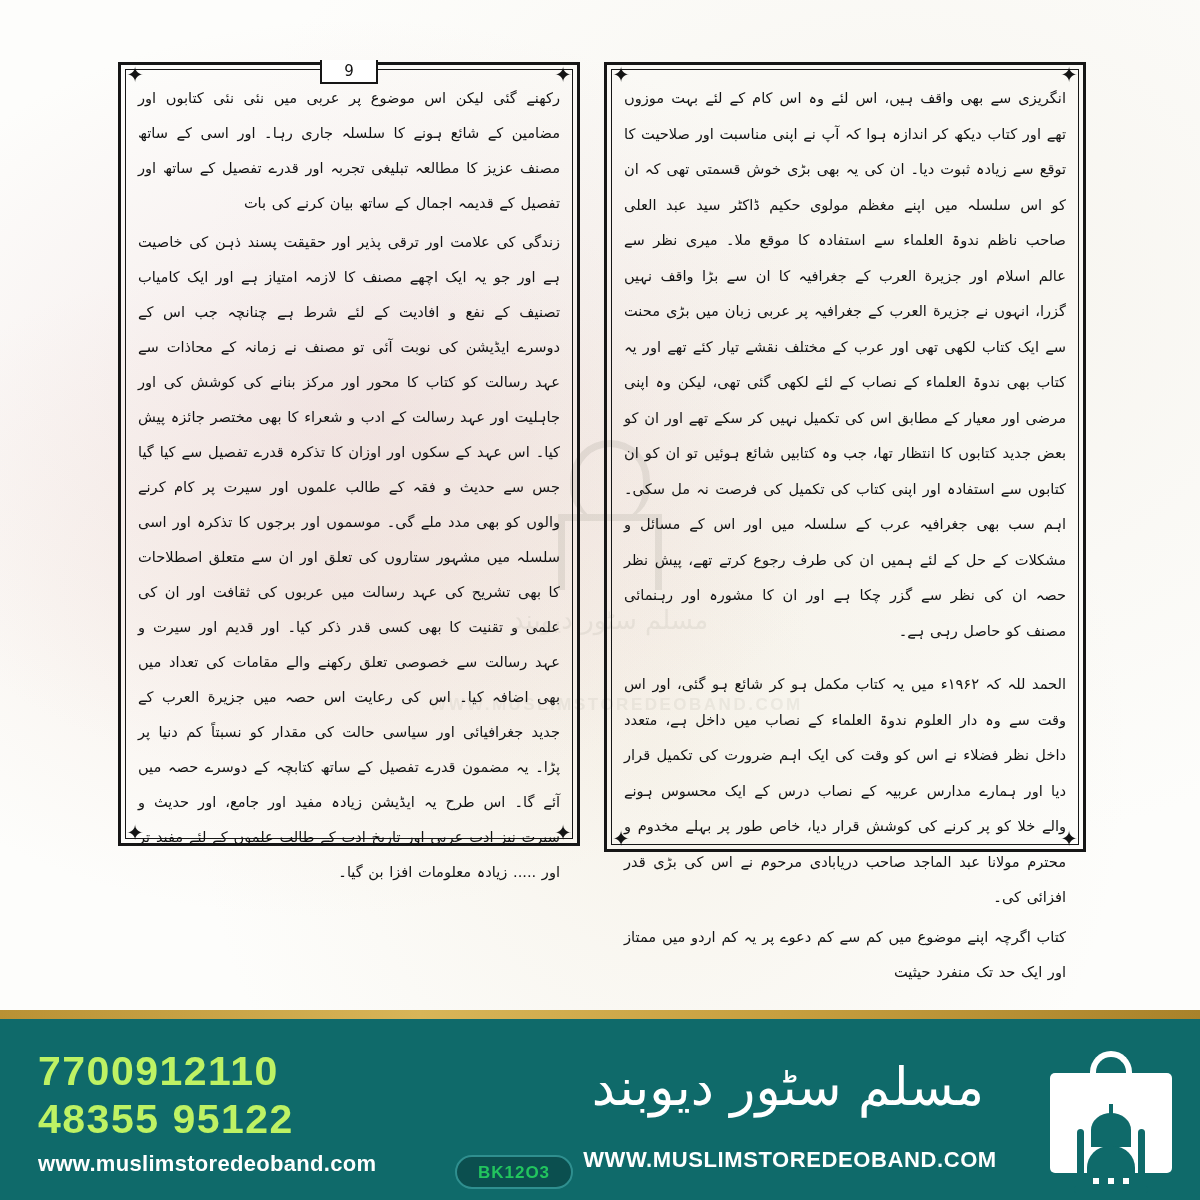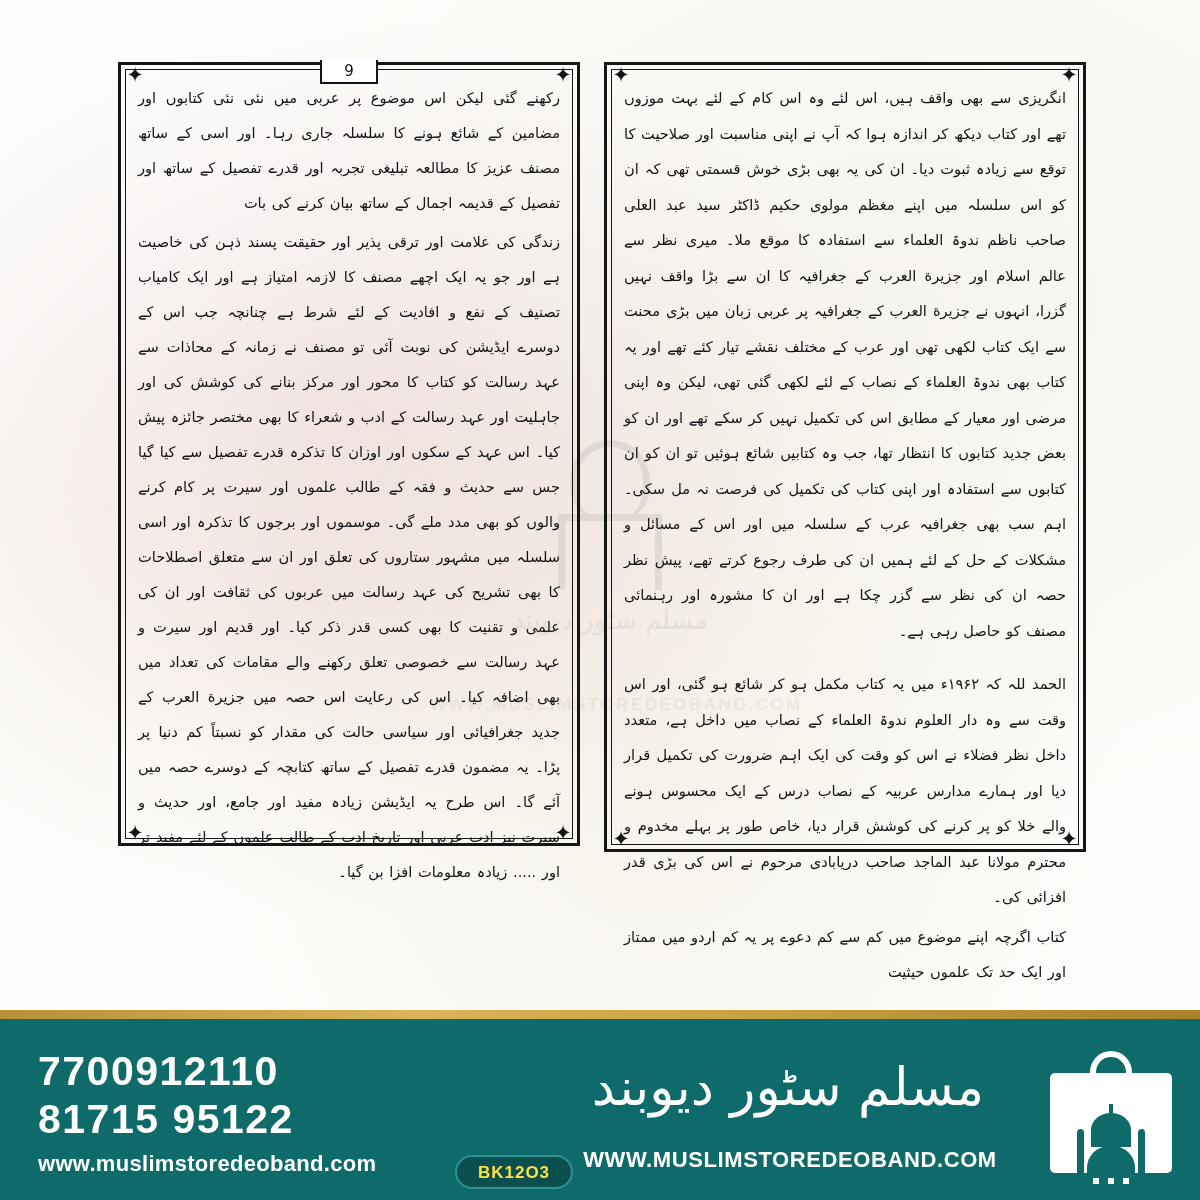--- a/index.html
+++ b/index.html
@@ -167,37 +167,37 @@
   .footer-left {
     position: absolute;
     left: 38px; top: 28px;
     color: #ffffff;
   }
   .phone {
     font-size: 41px;
     font-weight: bold;
     letter-spacing: 1.5px;
     line-height: 48px;
-    color: #ffffff;
+    color: #bef264;
   }
   .site {
     margin-top: 8px;
     font-size: 22px;
     font-weight: bold;
     letter-spacing: 0.3px;
     color: #ffffff;
   }
   .code-pill {
     position: absolute;
     left: 455px; top: 136px;
     width: 118px; height: 34px;
     border-radius: 17px;
     background: #0b4f4f;
     border: 2px solid #2f8f8f;
-    color: #fde047;
+    color: #22c55e;
     font-size: 17px;
     font-weight: bold;
     letter-spacing: 1px;
     text-align: center;
     line-height: 31px;
   }
   .brand-ar {
     position: absolute;
     right: 192px; top: 36px;
     width: 440px;
@@ -324,31 +324,31 @@
       <div class="frame-inner"></div>
       <div class="corner c-tl">✦</div>
       <div class="corner c-tr">✦</div>
       <div class="corner c-bl">✦</div>
       <div class="corner c-br">✦</div>
 
       <div class="urdu-body right">
         <p>انگریزی سے بھی واقف ہیں، اس لئے وہ اس کام کے لئے بہت موزوں تھے اور کتاب دیکھ کر اندازہ ہوا کہ آپ نے اپنی مناسبت اور صلاحیت کا توقع سے زیادہ ثبوت دیا۔ ان کی یہ بھی بڑی خوش قسمتی تھی کہ ان کو اس سلسلہ میں اپنے مغظم مولوی حکیم ڈاکٹر سید عبد العلی صاحب ناظم ندوۃ العلماء سے استفادہ کا موقع ملا۔ میری نظر سے عالم اسلام اور جزیرة العرب کے جغرافیہ کا ان سے بڑا واقف نہیں گزرا، انہوں نے جزیرة العرب کے جغرافیہ پر عربی زبان میں بڑی محنت سے ایک کتاب لکھی تھی اور عرب کے مختلف نقشے تیار کئے تھے اور یہ کتاب بھی ندوۃ العلماء کے نصاب کے لئے لکھی گئی تھی، لیکن وہ اپنی مرضی اور معیار کے مطابق اس کی تکمیل نہیں کر سکے تھے اور ان کو بعض جدید کتابوں کا انتظار تھا، جب وہ کتابیں شائع ہوئیں تو ان کو ان کتابوں سے استفادہ اور اپنی کتاب کی تکمیل کی فرصت نہ مل سکی۔ اہم سب بھی جغرافیہ عرب کے سلسلہ میں اور اس کے مسائل و مشکلات کے حل کے لئے ہمیں ان کی طرف رجوع کرتے تھے، پیش نظر حصہ ان کی نظر سے گزر چکا ہے اور ان کا مشورہ اور رہنمائی مصنف کو حاصل رہی ہے۔</p>
         <div class="para-gap"></div>
         <p>الحمد للہ کہ ۱۹۶۲ء میں یہ کتاب مکمل ہو کر شائع ہو گئی، اور اس وقت سے وہ دار العلوم ندوۃ العلماء کے نصاب میں داخل ہے، متعدد داخل نظر فضلاء نے اس کو وقت کی ایک اہم ضرورت کی تکمیل قرار دیا اور ہمارے مدارس عربیہ کے نصاب درس کے ایک محسوس ہونے والے خلا کو پر کرنے کی کوشش قرار دیا، خاص طور پر بہلے مخدوم و محترم مولانا عبد الماجد صاحب دریابادی مرحوم نے اس کی بڑی قدر افزائی کی۔</p>
-        <p class="last">کتاب اگرچہ اپنے موضوع میں کم سے کم دعوے پر یہ کم اردو میں ممتاز اور ایک حد تک علموں حیثیت</p>
+        <p class="last">کتاب اگرچہ اپنے موضوع میں کم سے کم دعوے پر یہ کم اردو میں ممتاز اور ایک حد تک منفرد حیثیت</p>
       </div>
     </div>
   </div>
 
   <div class="gold-rule"></div>
   <div class="footer">
 
     <div class="footer-left">
       <div class="phone">7700912110</div>
-      <div class="phone">81715 95122</div>
+      <div class="phone">48355 95122</div>
       <div class="site">www.muslimstoredeoband.com</div>
     </div>
 
     <div class="code-pill">BK12O3</div>
 
     <div class="brand-ar">مسلم سٹور دیوبند</div>
     <div class="brand-url">WWW.MUSLIMSTOREDEOBAND.COM</div>
 
     <div class="bag-logo">
       <div class="bag-handle"></div>

